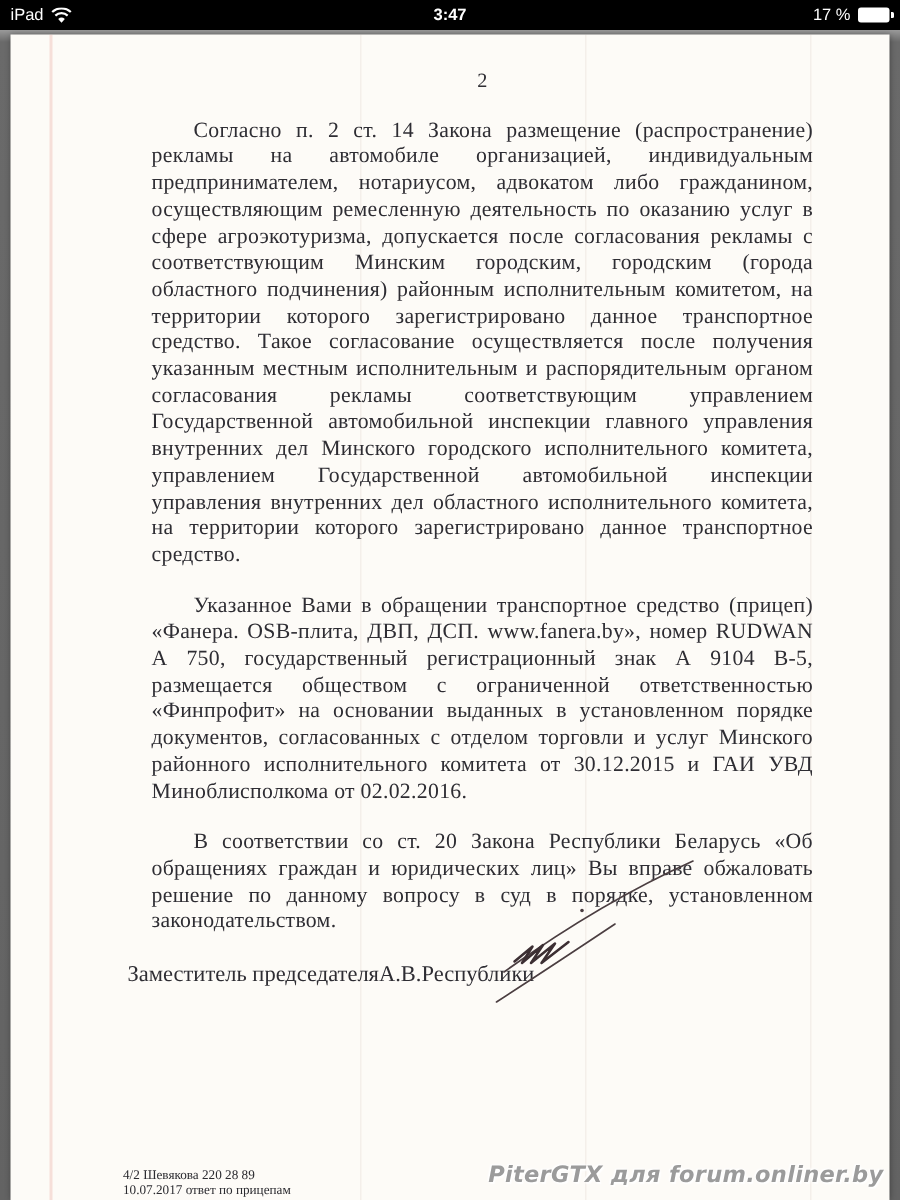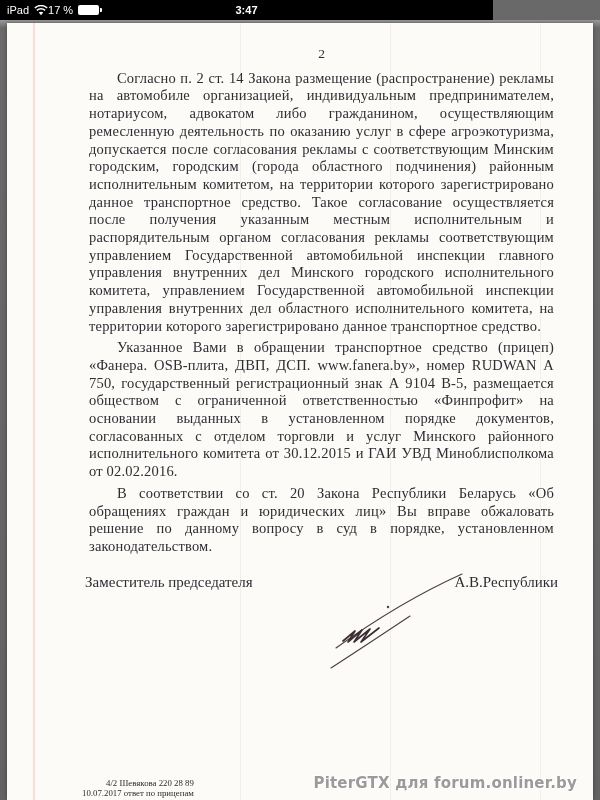--- a/index.html
+++ b/index.html
@@ -4,23 +4,23 @@
 <style>
   html, body {
     margin: 0; padding: 0;
     width: 600px; height: 800px;
     overflow: hidden;
     background: #696969;
     font-family: "Liberation Sans", sans-serif;
   }
   
   .status-bar {
-    position: absolute; top: 0; left: 0; width: 493px; height: 20px;
+    position: absolute; top: 0; left: 0; width: 600px; height: 20px;
     background: #000; color: #fff;
-    display: flex; align-items: center; 
+    display: flex; align-items: center; justify-content: space-between;
     font-size: 11px; box-sizing: border-box; padding: 0 7px;
     z-index: 30;
   }
   .sb-left, .sb-right { display: flex; align-items: center; gap: 5px; }
   .sb-center {
     position: absolute; left: 0; right: 0; text-align: center;
     font-weight: bold; font-size: 11px; pointer-events: none;
   }
   .wifi-svg { display: block; }
   .battery {
@@ -53,41 +53,42 @@
   }
   
   .content {
     position: absolute; top: 22px; left: 78px; width: 473px;
     color: #2e2d33;
     font-family: "Liberation Serif", serif;
     font-size: 14.5px; line-height: 17.7px;
   }
   .page-number { text-align: center; margin-bottom: 7px; font-size: 13.5px; }
   .para {
-    margin: 4px; text-align: justify; text-indent: 28px;
+    margin: 16px; text-align: justify; text-indent: 28px;
     letter-spacing: 0.2px;
   }
   .sig-row {
     margin-top: 18px;
-    display: flex; justify-content: space-between;
+    display: flex; justify-content: flex-start;
     font-size: 15px;
   }
   .signature-svg { position: absolute; left: 313px; top: 543px; z-index: 5; }
   .footer-note {
     position: absolute; left: 75px; bottom: 2px;
     font-family: "Liberation Serif", serif;
-    font-size: 8.8px; line-height: 10px; color: #2b2b30; text-align: right;
+    font-size: 8.8px; line-height: 10px; color: #2b2b30;
   }
   .watermark {
-    position: absolute; right: 16px; bottom: 8px;
+    position: absolute; right: 4px; bottom: 8px;
     font-family: "DejaVu Sans", sans-serif;
     font-weight: bold; font-size: 15px; color: #9b9b9b;
     text-shadow: 0 0 2px #fff, 0 0 3px #fff, 1px 1px 1px #fff, -1px -1px 1px #fff;
     letter-spacing: 0.2px;
     z-index: 10;
+    font-style: italic;
   }
 </style>
 </head>
 <body>
 
 <div class="status-bar">
   <div class="sb-left">
     <span>iPad</span>
     <svg class="wifi-svg" width="14" height="11" viewBox="0 0 14 11">
       <path d="M7 10.2 L9.2 7.6 A3.4 3.4 0 0 0 4.8 7.6 Z" fill="#fff"></path>

